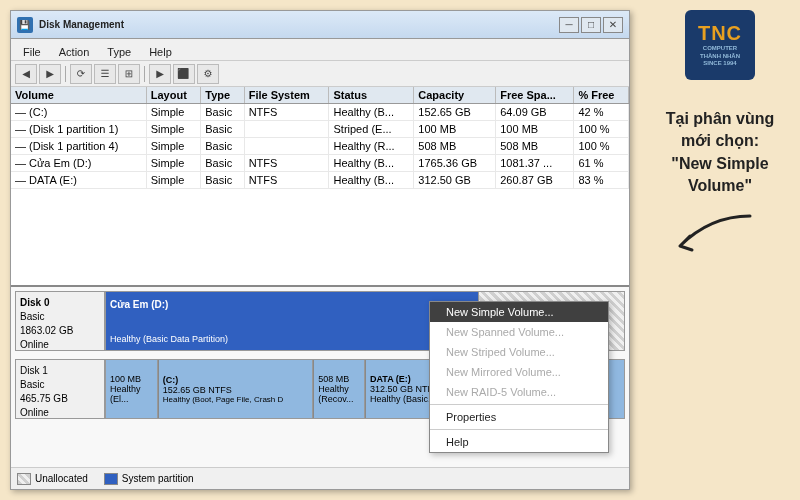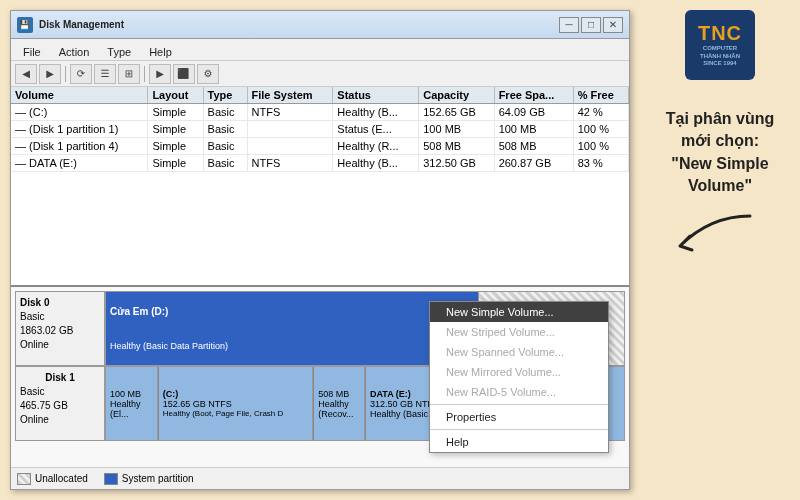--- a/index.html
+++ b/index.html
@@ -173,21 +173,22 @@
       height: 180px;
       overflow-y: auto;
       padding: 4px;
       background: #f8f8f8;
       position: relative;
     }
 
     .disk-row {
       display: flex;
       align-items: stretch;
-      height: 75px;
+      margin-bottom: 8px;
+      height: 60px;
     }
 
     .disk-label {
       width: 90px;
       flex-shrink: 0;
       padding: 4px;
       border: 1px solid #999;
       background: #f0f0f0;
       font-size: 10px;
       line-height: 1.4;
@@ -388,34 +389,44 @@
                 <td>Healthy (B...</td>
                 <td>152.65 GB</td>
                 <td>64.09 GB</td>
                 <td>42 %</td>
               </tr>
               <tr>
                 <td>— (Disk 1 partition 1)</td>
                 <td>Simple</td>
                 <td>Basic</td>
                 <td></td>
-                <td>Status (E...</td>
+                <td>Striped (E...</td>
                 <td>100 MB</td>
                 <td>100 MB</td>
                 <td>100 %</td>
               </tr>
               <tr>
                 <td>— (Disk 1 partition 4)</td>
                 <td>Simple</td>
                 <td>Basic</td>
                 <td></td>
                 <td>Healthy (R...</td>
                 <td>508 MB</td>
                 <td>508 MB</td>
                 <td>100 %</td>
+              </tr>
+              <tr>
+                <td>— Cửa Em (D:)</td>
+                <td>Simple</td>
+                <td>Basic</td>
+                <td>NTFS</td>
+                <td>Healthy (B...</td>
+                <td>1765.36 GB</td>
+                <td>1081.37 ...</td>
+                <td>61 %</td>
               </tr>
               <tr>
                 <td>— DATA (E:)</td>
                 <td>Simple</td>
                 <td>Basic</td>
                 <td>NTFS</td>
                 <td>Healthy (B...</td>
                 <td>312.50 GB</td>
                 <td>260.87 GB</td>
                 <td>83 %</td>
@@ -440,21 +451,21 @@
             </div>
             <div class="partition partition-striped" style="width:28%; flex-shrink:0;">
               <div>97.66 GB</div>
               <div>Unallocated</div>
             </div>
           </div>
         </div>
 
         <div class="disk-row">
           <div class="disk-label">
-            <div style="font-weight:bold;text-align:center;">Disk 1</div>
+            <div style="font-weight:normal;">Disk 1</div>
             <div>Basic</div>
             <div>465.75 GB</div>
             <div>Online</div>
           </div>
           <div class="disk-partitions">
             <div class="partition partition-light-blue" style="width:10%; flex-shrink:0;">
               <div>100 MB</div>
               <div>Healthy (El...</div>
             </div>
             <div class="partition partition-light-blue" style="width:30%; flex-shrink:0; border-left:1px solid #888;">
@@ -469,22 +480,22 @@
             <div class="partition partition-light-blue" style="width:50%; flex-shrink:0; border-left:1px solid #888;">
               <div style="font-weight:bold;">DATA (E:)</div>
               <div>312.50 GB NTFS</div>
               <div>Healthy (Basic...</div>
             </div>
           </div>
         </div>
 
         <div class="context-menu">
           <div class="context-menu-item selected">New Simple Volume...</div>
+          <div class="context-menu-item disabled">New Spanned Volume...</div>
           <div class="context-menu-item disabled">New Striped Volume...</div>
-          <div class="context-menu-item disabled">New Spanned Volume...</div>
           <div class="context-menu-item disabled">New Mirrored Volume...</div>
           <div class="context-menu-item disabled">New RAID-5 Volume...</div>
           <div class="context-menu-separator"></div>
           <div class="context-menu-item">Properties</div>
           <div class="context-menu-separator"></div>
           <div class="context-menu-item">Help</div>
         </div>
 
       </div>
     </div>

